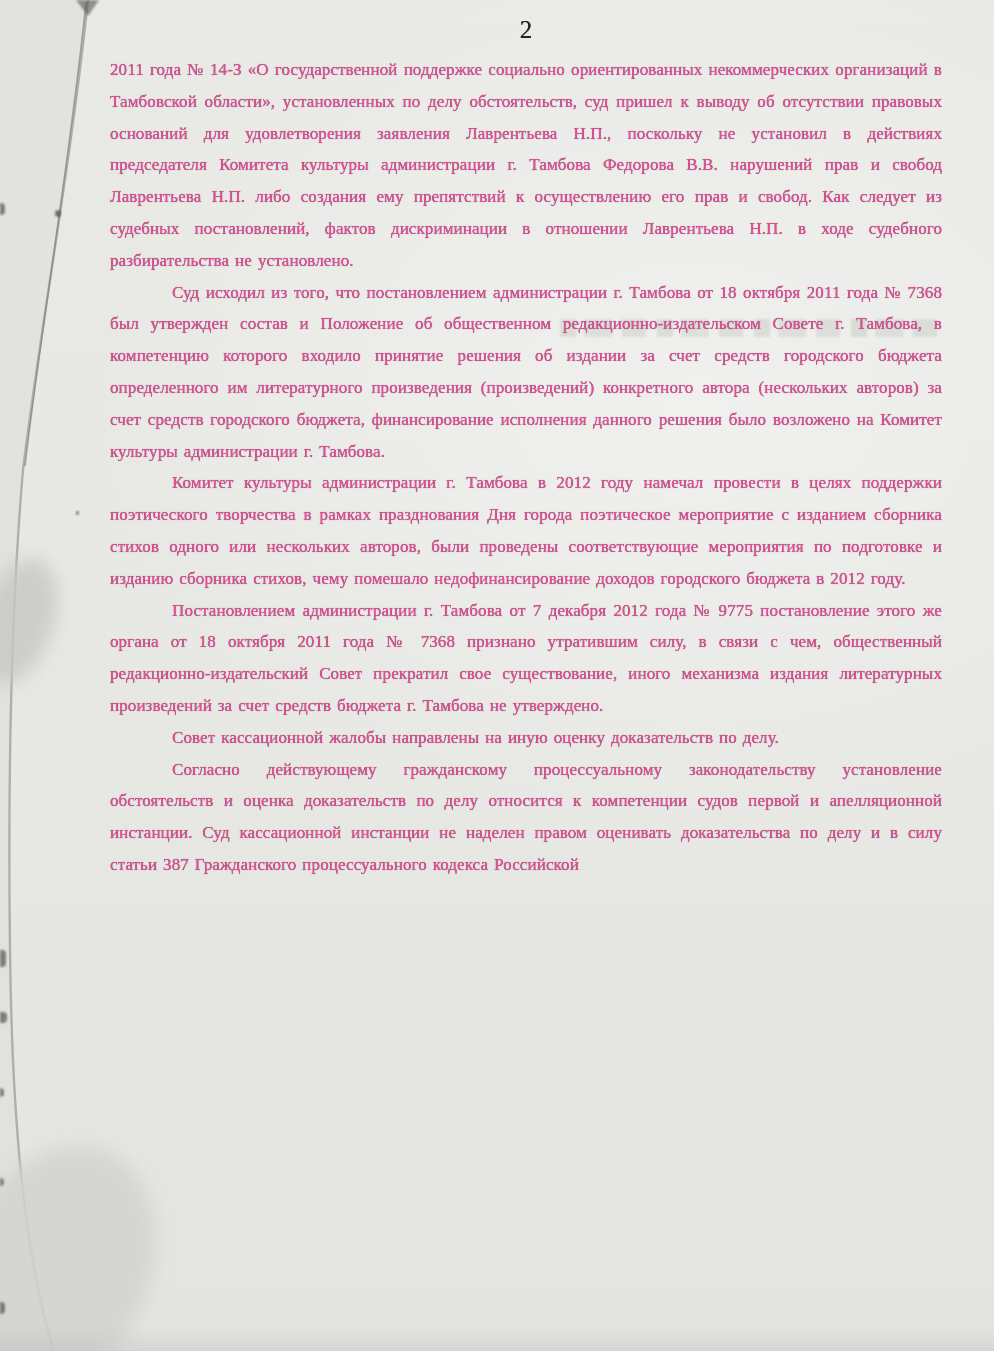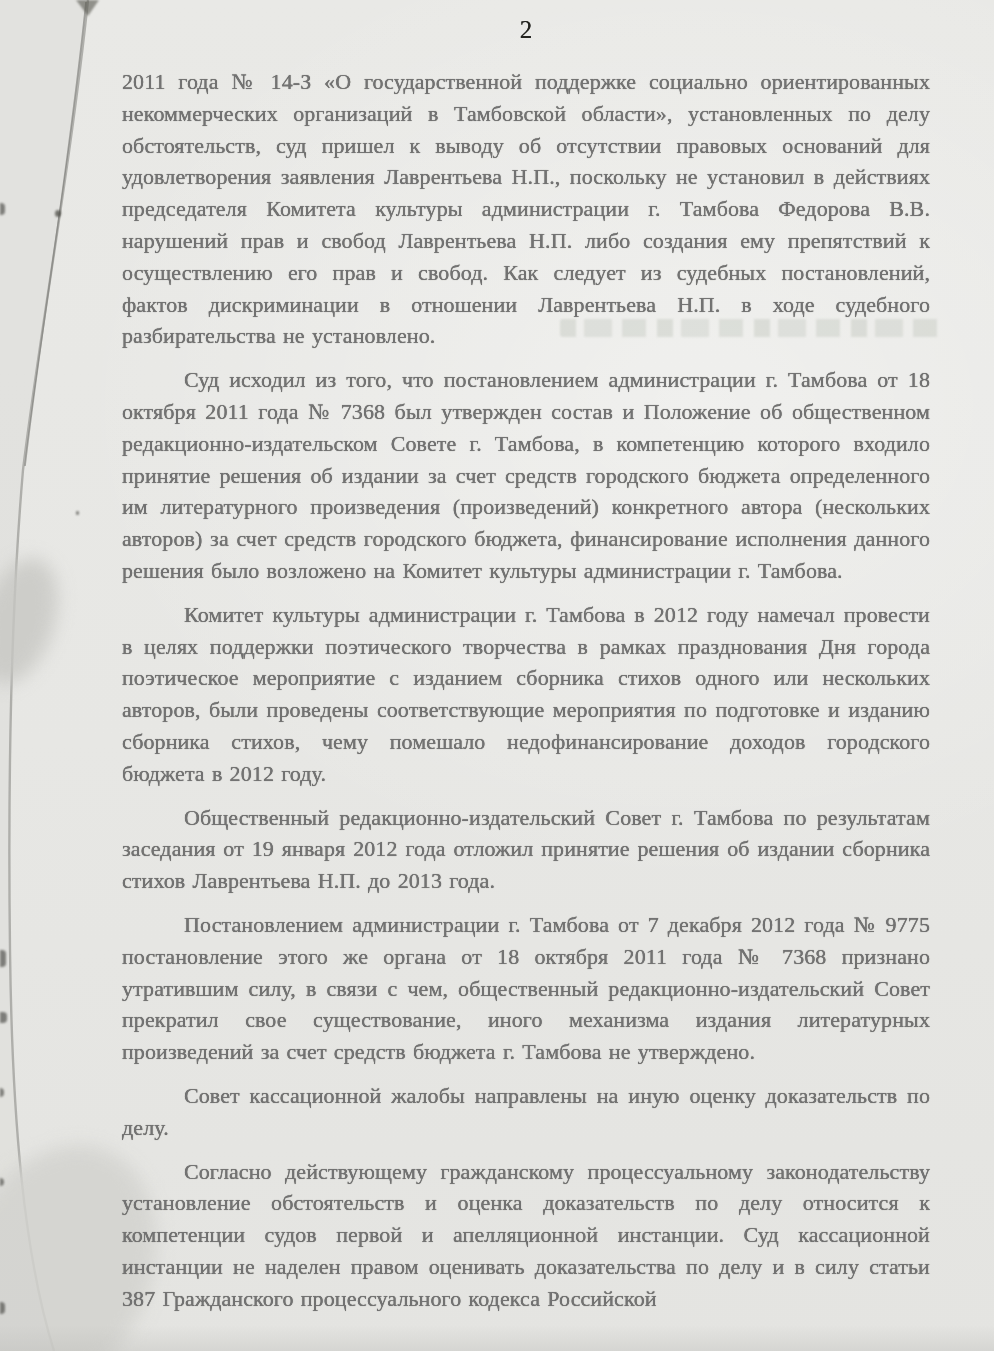--- a/index.html
+++ b/index.html
@@ -20,28 +20,28 @@
     text-align: center;
     font-size: 25px;
     color: #23231f;
     text-shadow: 0 0 0.6px rgba(30,30,28,0.8);
   }
   .text-block {
     position: absolute;
     top: 54px; left: 110px; width: 832px;
   }
   .text-block p {
-    margin: 12px;
-    font-size: 22px;
+    margin: 0;
+    font-size: 17px;
     line-height: 31.8px;
     text-align: justify;
     text-align-last: left;
     word-spacing: 1.6px;
     letter-spacing: 0.1px;
-    color: #737373;
+    color: #ec4899;
     text-shadow: 0 0 0.7px rgba(28,28,24,0.78);
   }
   .text-block p.indent { text-indent: 62px; }
 
   
   .crease-svg {
     position: absolute; left: 0; top: 0;
     pointer-events: none;
   }
   .speck {
@@ -116,19 +116,18 @@
 <div class="edge-dash" style="top:1302px; width:5px; height:12px;"></div>
 
 <div class="bleedthrough"></div>
 
 <div class="page-number">2</div>
 
 <main class="text-block">
   <p>2011 года № 14-З «О государственной поддержке социально ориентированных некоммерческих организаций в Тамбовской области», установленных по делу обстоятельств, суд пришел к выводу об отсутствии правовых оснований для удовлетворения заявления Лаврентьева Н.П., поскольку не установил в действиях председателя Комитета культуры администрации г. Тамбова Федорова В.В. нарушений прав и свобод Лаврентьева Н.П. либо создания ему препятствий к осуществлению его прав и свобод. Как следует из судебных постановлений, фактов дискриминации в отношении Лаврентьева Н.П. в ходе судебного разбирательства не установлено.</p>
   <p class="indent">Суд исходил из того, что постановлением администрации г. Тамбова от 18 октября 2011 года № 7368 был утвержден состав и Положение об общественном редакционно-издательском Совете г. Тамбова, в компетенцию которого входило принятие решения об издании за счет средств городского бюджета определенного им литературного произведения (произведений) конкретного автора (нескольких авторов) за счет средств городского бюджета, финансирование исполнения данного решения было возложено на Комитет культуры администрации г. Тамбова.</p>
   <p class="indent">Комитет культуры администрации г. Тамбова в 2012 году намечал провести в целях поддержки поэтического творчества в рамках празднования Дня города поэтическое мероприятие с изданием сборника стихов одного или нескольких авторов, были проведены соответствующие мероприятия по подготовке и изданию сборника стихов, чему помешало недофинансирование доходов городского бюджета в 2012 году.</p>
-  <p class="indent">Общественный редакционно-издательский Совет г. Тамбова по результатам заседания от 19 января 2012 года отложил принятие решения об издании сборника стихов Лаврентьева Н.П. до 2013 года.</p>
   <p class="indent">Постановлением администрации г. Тамбова от 7 декабря 2012 года № 9775 постановление этого же органа от 18 октября 2011 года № 7368 признано утратившим силу, в связи с чем, общественный редакционно-издательский Совет прекратил свое существование, иного механизма издания литературных произведений за счет средств бюджета г. Тамбова не утверждено.</p>
   <p class="indent">Совет кассационной жалобы направлены на иную оценку доказательств по делу.</p>
   <p class="indent">Согласно действующему гражданскому процессуальному законодательству установление обстоятельств и оценка доказательств по делу относится к компетенции судов первой и апелляционной инстанции. Суд кассационной инстанции не наделен правом оценивать доказательства по делу и в силу статьи 387 Гражданского процессуального кодекса Российской</p>
 </main>
 
 <div class="bottom-shade"></div>
 
 </body></html>

